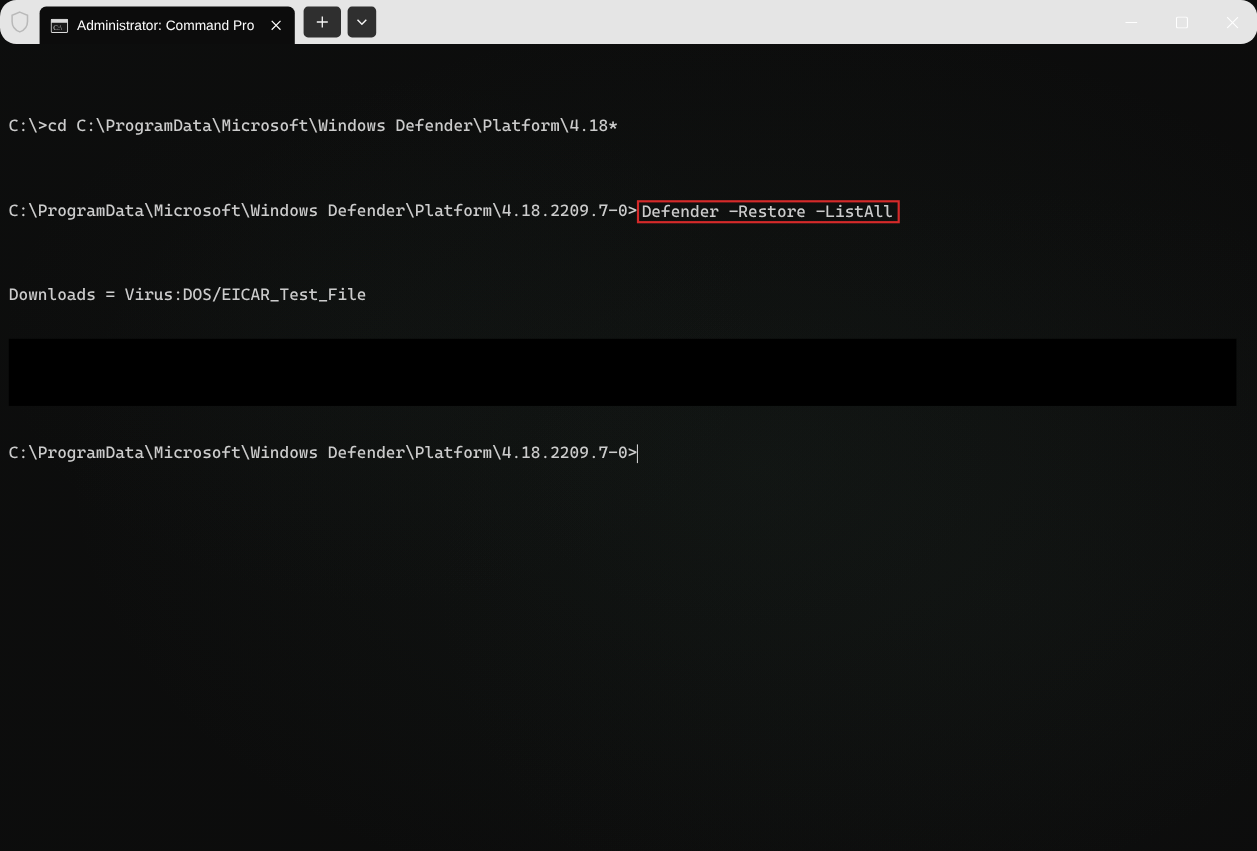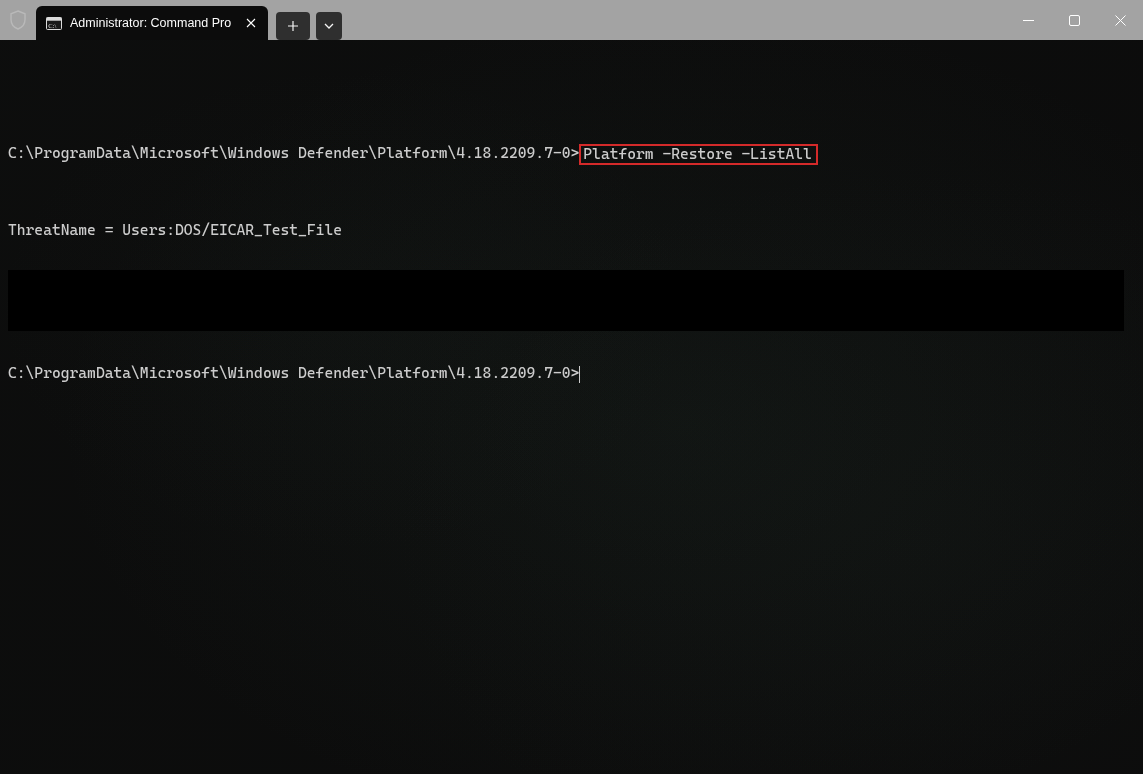--- a/index.html
+++ b/index.html
@@ -21,25 +21,26 @@
     background:
       radial-gradient(ellipse 900px 600px at 60% 55%, rgba(60,90,75,0.10), transparent 70%),
       radial-gradient(ellipse 500px 350px at 30% 40%, rgba(50,70,60,0.05), transparent 70%),
       radial-gradient(ellipse 700px 500px at 80% 70%, rgba(40,55,48,0.08), transparent 75%),
       linear-gradient(135deg, rgba(30,45,38,0.05), rgba(10,18,14,0.05) 60%, rgba(0,0,0,0));
     pointer-events: none;
     z-index: 0;
   }
   .titlebar {
     height: 40px;
-    background: #a3a3a3;
-    display: flex;
-    align-items: flex-end;
+    background: #e5e5e5;
+    display: flex;
+    align-items: center;
     position: relative;
     z-index: 2;
+    border-radius: 15px;
   }
   .shield-icon {
     width: 36px;
     height: 40px;
     display: flex;
     align-items: center;
     justify-content: center;
   }
   .tab {
     background: #0c0c0c;
@@ -202,19 +203,20 @@
     <div class="win-btn">
       <svg width="11" height="11" viewBox="0 0 11 11">
           <path d="M0.5 0.5 L10.5 10.5 M10.5 0.5 L0.5 10.5" stroke="#ffffff" stroke-width="1"></path>
         </svg>
     </div>
   </div>
 </div>
 
 <div class="terminal">
 <span class="line"> </span>
+<span class="line"><span>C:\&gt;</span><span>cd C:\ProgramData\Microsoft\Windows Defender\Platform\4.18*</span></span>
 <span class="line"> </span>
-<span class="line"><span>C:\ProgramData\Microsoft\Windows Defender\Platform\4.18.2209.7-0&gt;</span><span class="highlight">Platform -Restore -ListAll</span></span>
+<span class="line"><span>C:\ProgramData\Microsoft\Windows Defender\Platform\4.18.2209.7-0&gt;</span><span class="highlight">Defender -Restore -ListAll</span></span>
 <span class="line"> </span>
-<span class="line">ThreatName = Users:DOS/EICAR_Test_File</span>
+<span class="line">Downloads = Virus:DOS/EICAR_Test_File</span>
 <div class="redacted"></div>
 <span class="line"><span>C:\ProgramData\Microsoft\Windows Defender\Platform\4.18.2209.7-0&gt;</span><span class="cursor"></span></span>
 </div>
 
 </body></html>

